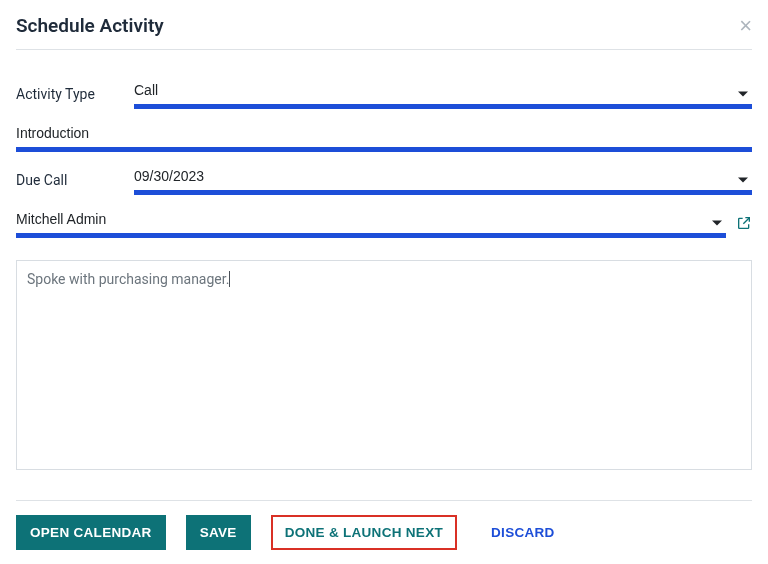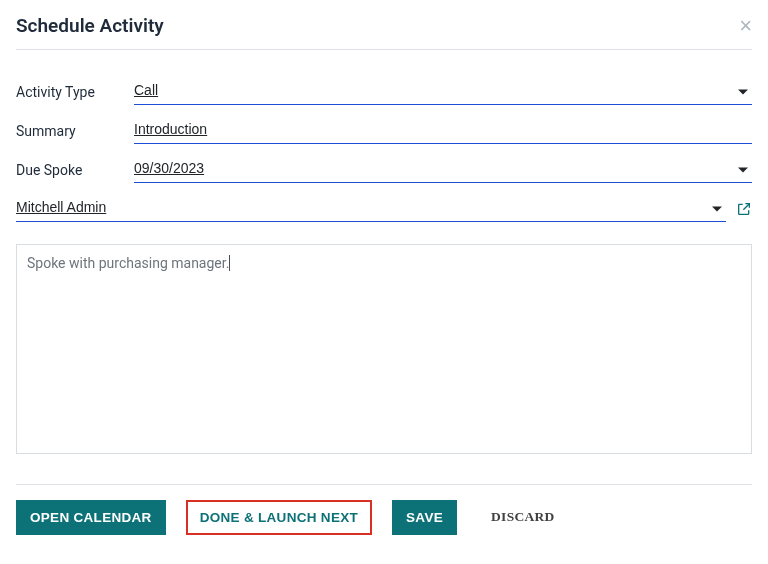--- a/index.html
+++ b/index.html
@@ -50,27 +50,26 @@
   }
   .field-wrap {
     flex: 1;
     position: relative;
     display: flex;
     align-items: center;
   }
   .field-input {
     flex: 1;
     border: none;
-    border-bottom: 1px solid #1d4ed8;
+    border-bottom: 5px solid #1d4ed8;
     font-size: 14px;
     padding: 4px 0 6px 0;
     color: #212529;
     background: transparent;
     outline: none;
-    text-decoration: underline;
   }
   .caret {
     position: absolute;
     right: 4px;
     top: 50%;
     transform: translateY(-50%);
     width: 0;
     height: 0;
     border-left: 5px solid transparent;
     border-right: 5px solid transparent;
@@ -133,22 +132,21 @@
     border: none;
     cursor: pointer;
     text-transform: uppercase;
   }
   .btn-primary {
     background: #0d7277;
     color: #fff;
   }
   .btn-text {
     background: transparent;
-    color: #404040;
-    font-family: Liberation Serif, serif;
+    color: #1d4ed8;
   }
   .btn-outlined {
     background: transparent;
     color: #0d7277;
     border: 2px solid #d93025;
     padding: 8px 12px;
   }
 </style>
 </head>
 <body>
@@ -164,28 +162,27 @@
 
     <div class="form-row">
       <label class="form-label">Activity Type</label>
       <div class="field-wrap">
         <input class="field-input" value="Call" style="">
         <span class="caret"></span>
       </div>
     </div>
 
     <div class="form-row">
-      <label class="form-label">Summary</label>
       <div class="field-wrap">
         <input class="field-input" value="Introduction" style="">
       </div>
     </div>
 
     <div class="form-row">
-      <label class="form-label">Due Spoke</label>
+      <label class="form-label">Due Call</label>
       <div class="field-wrap">
         <input class="field-input" value="09/30/2023" style="">
         <span class="caret"></span>
       </div>
     </div>
 
     <div class="form-row assigned-row">
       <div class="field-wrap">
         <input class="field-input" value="Mitchell Admin" style="">
         <span class="caret"></span>
@@ -202,18 +199,18 @@
     <div class="notes-box">
       <span class="notes-text">Spoke with purchasing manager.</span><span class="text-cursor"></span>
     </div>
 
   </div>
 
   <div class="footer-sep"></div>
 
   <div class="modal-footer">
     <button class="btn btn-primary">OPEN CALENDAR</button>
+    <button class="btn btn-primary">SAVE</button>
     <button class="btn btn-outlined">DONE &amp; LAUNCH NEXT</button>
-    <button class="btn btn-primary">SAVE</button>
     <button class="btn btn-text">DISCARD</button>
   </div>
 
 </div>
 
 </body></html>

